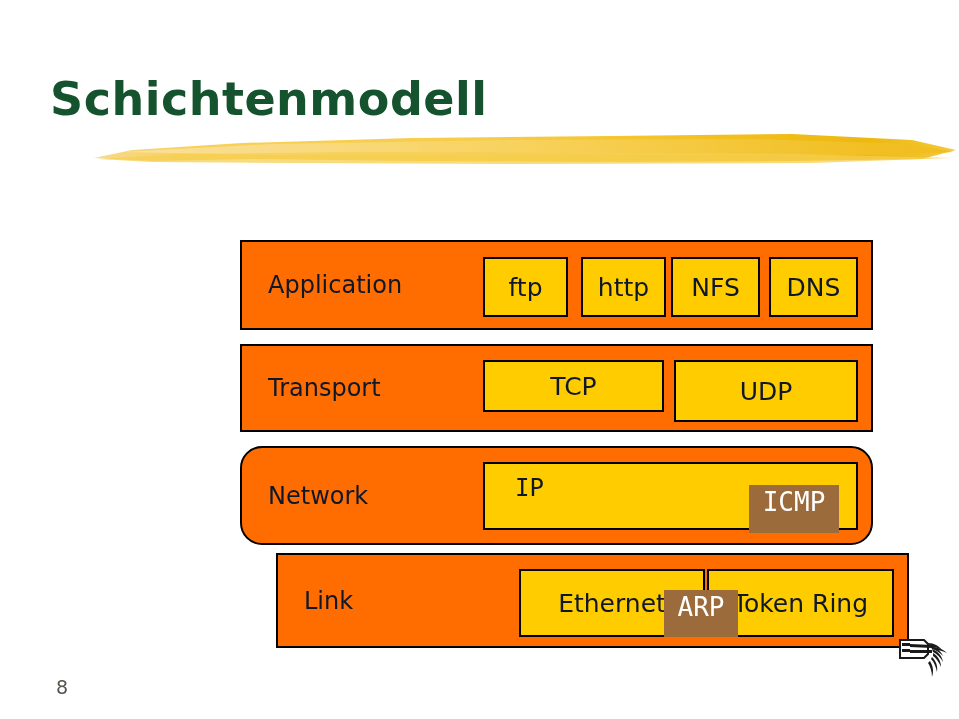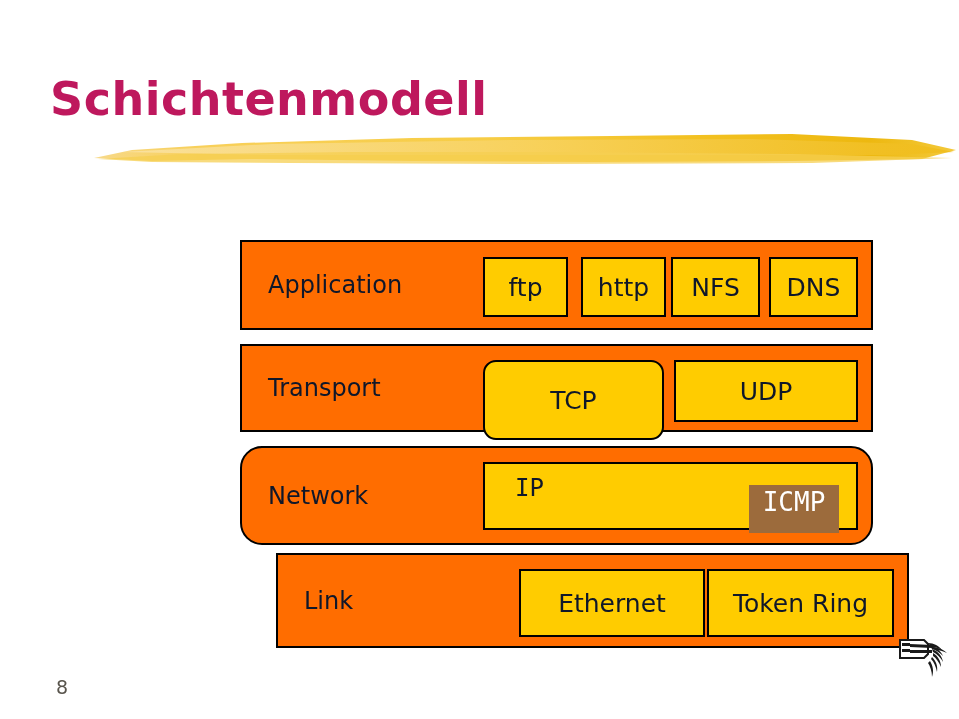--- a/index.html
+++ b/index.html
@@ -17,21 +17,21 @@
 
   
   #slide-title {
     position: absolute;
     left: 50px;
     top: 72px;
     font-family: "DejaVu Sans", sans-serif;
     font-weight: bold;
     font-size: 46px;
     letter-spacing: 0.5px;
-    color: #be185d;
+    color: #14532d;
     white-space: nowrap;
   }
 
   
   #title-brush {
     position: absolute;
     left: 92px;
     top: 128px;
     width: 866px;
     height: 48px;
@@ -149,34 +149,35 @@
   <div class="layer-bar" style="top:0px; height:90px;">
     <div class="layer-name">Application</div>
     <div class="proto-box" style="left:241px; top:15px; width:85px; height:60px;">ftp</div>
     <div class="proto-box" style="left:339px; top:15px; width:85px; height:60px;">http</div>
     <div class="proto-box" style="left:429px; top:15px; width:89px; height:60px;">NFS</div>
     <div class="proto-box" style="left:527px; top:15px; width:89px; height:60px;">DNS</div>
   </div>
 
   <div class="layer-bar" style="top:104px; height:88px;">
     <div class="layer-name">Transport</div>
-    <div class="proto-box" style="left:241px; top:14px; width:181px; height:80px;border-radius:13px;">TCP</div>
+    <div class="proto-box" style="left:241px; top:14px; width:181px; height:52px;">TCP</div>
     <div class="proto-box" style="left:432px; top:14px; width:184px; height:62px;">UDP</div>
   </div>
 
   <div class="layer-bar" style="top:206px; height:99px;border-radius:22px;">
     <div class="layer-name">Network</div>
     <div class="proto-box align-left" style="left:241px; top:14px; width:375px; height:68px;">IP</div>
     <div class="aux-box" style="left:507px; top:37px; width:90px; height:48px;">ICMP</div>
   </div>
 
   <div class="layer-bar" style="top:313px; height:95px;margin-left:36px;">
     <div class="layer-name">Link</div>
     <div class="proto-box" style="left:241px; top:14px; width:186px; height:68px;">Ethernet</div>
     <div class="proto-box" style="left:429px; top:14px; width:187px; height:68px;">Token Ring</div>
+    <div class="aux-box" style="left:386px; top:35px; width:74px; height:47px;">ARP</div>
   </div>
 
 </div>
 
 <div id="page-number">8</div>
 
 <svg id="footer-mark" viewBox="0 0 52 48">
   <g fill="#1a1a1a">
     <path d="M2,4 L26,4 L30,8 L30,18 L26,22 L2,22 L2,4 Z" fill="#ffffff" stroke="#1a1a1a" stroke-width="2"></path>
     <rect x="4" y="7" width="8" height="3"></rect>

